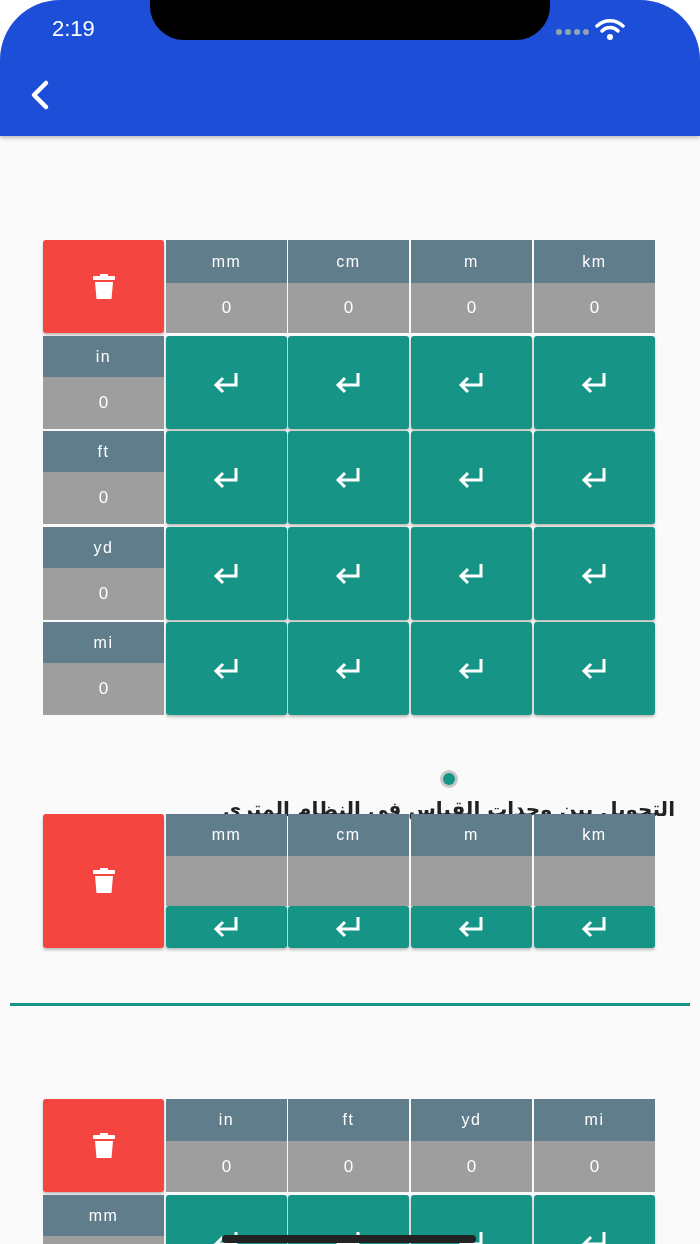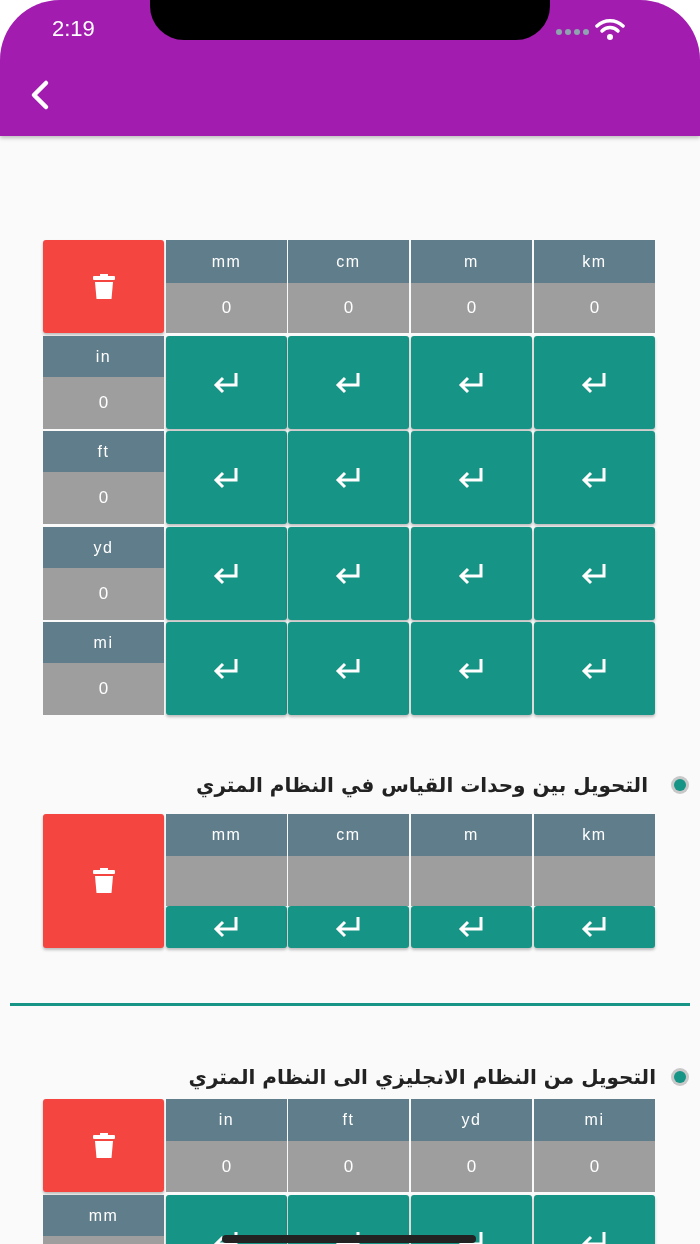--- a/index.html
+++ b/index.html
@@ -1,21 +1,21 @@
 <!DOCTYPE html>
 <html><head>
 <meta charset="utf-8">
 <style>
   * { box-sizing: border-box; margin: 0; padding: 0; }
   html, body { width: 700px; height: 1244px; overflow: hidden; background: #ffffff; }
   body { font-family: "DejaVu Sans", sans-serif; position: relative; }
 
   .phone { position: absolute; left: 0; top: 0; width: 700px; height: 1244px; background: #fafafa; border-radius: 60px 60px 0 0; overflow: hidden; }
 
-  .appbar { position: absolute; left: 0; top: 0; width: 700px; height: 136px; background: #a21caf; box-shadow: 0 2px 4px rgba(0,0,0,0.25); }
+  .appbar { position: absolute; left: 0; top: 0; width: 700px; height: 136px; background: #1d4ed8; box-shadow: 0 2px 4px rgba(0,0,0,0.25); }
   .notch { position: absolute; left: 150px; top: -2px; width: 400px; height: 42px; background: #000; border-radius: 0 0 34px 34px; }
   .time { position: absolute; left: 52px; top: 16px; color: #fff; font-family: "Liberation Sans", sans-serif; font-size: 22px; }
   .signal { position: absolute; left: 556px; top: 29px; display: flex; gap: 3px; }
   .signal span { width: 6px; height: 6px; border-radius: 50%; background: #8ea5b0; }
   .wifi { position: absolute; left: 595px; top: 18px; width: 30px; height: 22px; }
   .back { position: absolute; left: 24px; top: 78px; width: 34px; height: 34px; cursor: pointer; }
   .title { position: absolute; left: 0; right: 0; top: 78px; text-align: center; color: #fff; font-size: 25px; direction: rtl; }
 
   .section-title { position: absolute; right: 14px; display: flex; align-items: center; direction: rtl; gap: 6px; font-size: 20px; font-weight: bold; color: #222; }
   .dot { width: 12px; height: 12px; border-radius: 50%; background: #169485; box-shadow: 0 0 0 3px #c8c8c8; }
@@ -180,21 +180,21 @@
           <path d="M24 2 V14 H4 M11 7 L4 14 L11 21" stroke="#fff" stroke-width="3" fill="none"></path>
         </svg>
       </div>
     <div class="enter" style="left:491px; top:382px; width:121px; height:93px;">
         <svg width="30" height="24" viewBox="0 0 30 24">
           <path d="M24 2 V14 H4 M11 7 L4 14 L11 21" stroke="#fff" stroke-width="3" fill="none"></path>
         </svg>
       </div>
   </div>
 
-  <div class="section-title" style="top:773px; right:14px;">
+  <div class="section-title" style="top:773px; right:25px;flex-direction:column;">
     <span class="dot"></span>
     <span style="width:14px;"></span>
     <span>التحويل بين وحدات القياس  في النظام المتري</span>
   </div>
 
   <div class="grid" style="top:814px; width:612px; height:134px;">
     <div class="del" style="left:0; top:0; width:121px; height:134px;">
       <svg width="24" height="26" viewBox="0 0 24 26">
           <rect x="1" y="2" width="22" height="4" rx="1" fill="#fff"></rect>
           <rect x="8" y="0" width="8" height="3" fill="#fff"></rect>
@@ -235,25 +235,20 @@
       <div class="enter" style="position:relative; height:42px;">
           <svg width="30" height="24" viewBox="0 0 30 24">
             <path d="M24 2 V14 H4 M11 7 L4 14 L11 21" stroke="#fff" stroke-width="3" fill="none"></path>
           </svg>
         </div>
     </div>
   </div>
 
   <div class="divider" style="top:1003px;"></div>
 
-  <div class="section-title" style="top:1065px;">
-    <span class="dot"></span>
-    <span style="width:6px;"></span>
-    <span>التحويل من النظام الانجليزي الى النظام المتري</span>
-  </div>
 
   <div class="grid" style="top:1099px; width:612px; height:145px;">
     <div class="del" style="left:0; top:0; width:121px; height:93px;">
       <svg width="24" height="26" viewBox="0 0 24 26">
           <rect x="1" y="2" width="22" height="4" rx="1" fill="#fff"></rect>
           <rect x="8" y="0" width="8" height="3" fill="#fff"></rect>
           <path d="M3 8 H21 L19.5 25 H4.5 Z" fill="#fff"></path>
         </svg>
     </div>
 

